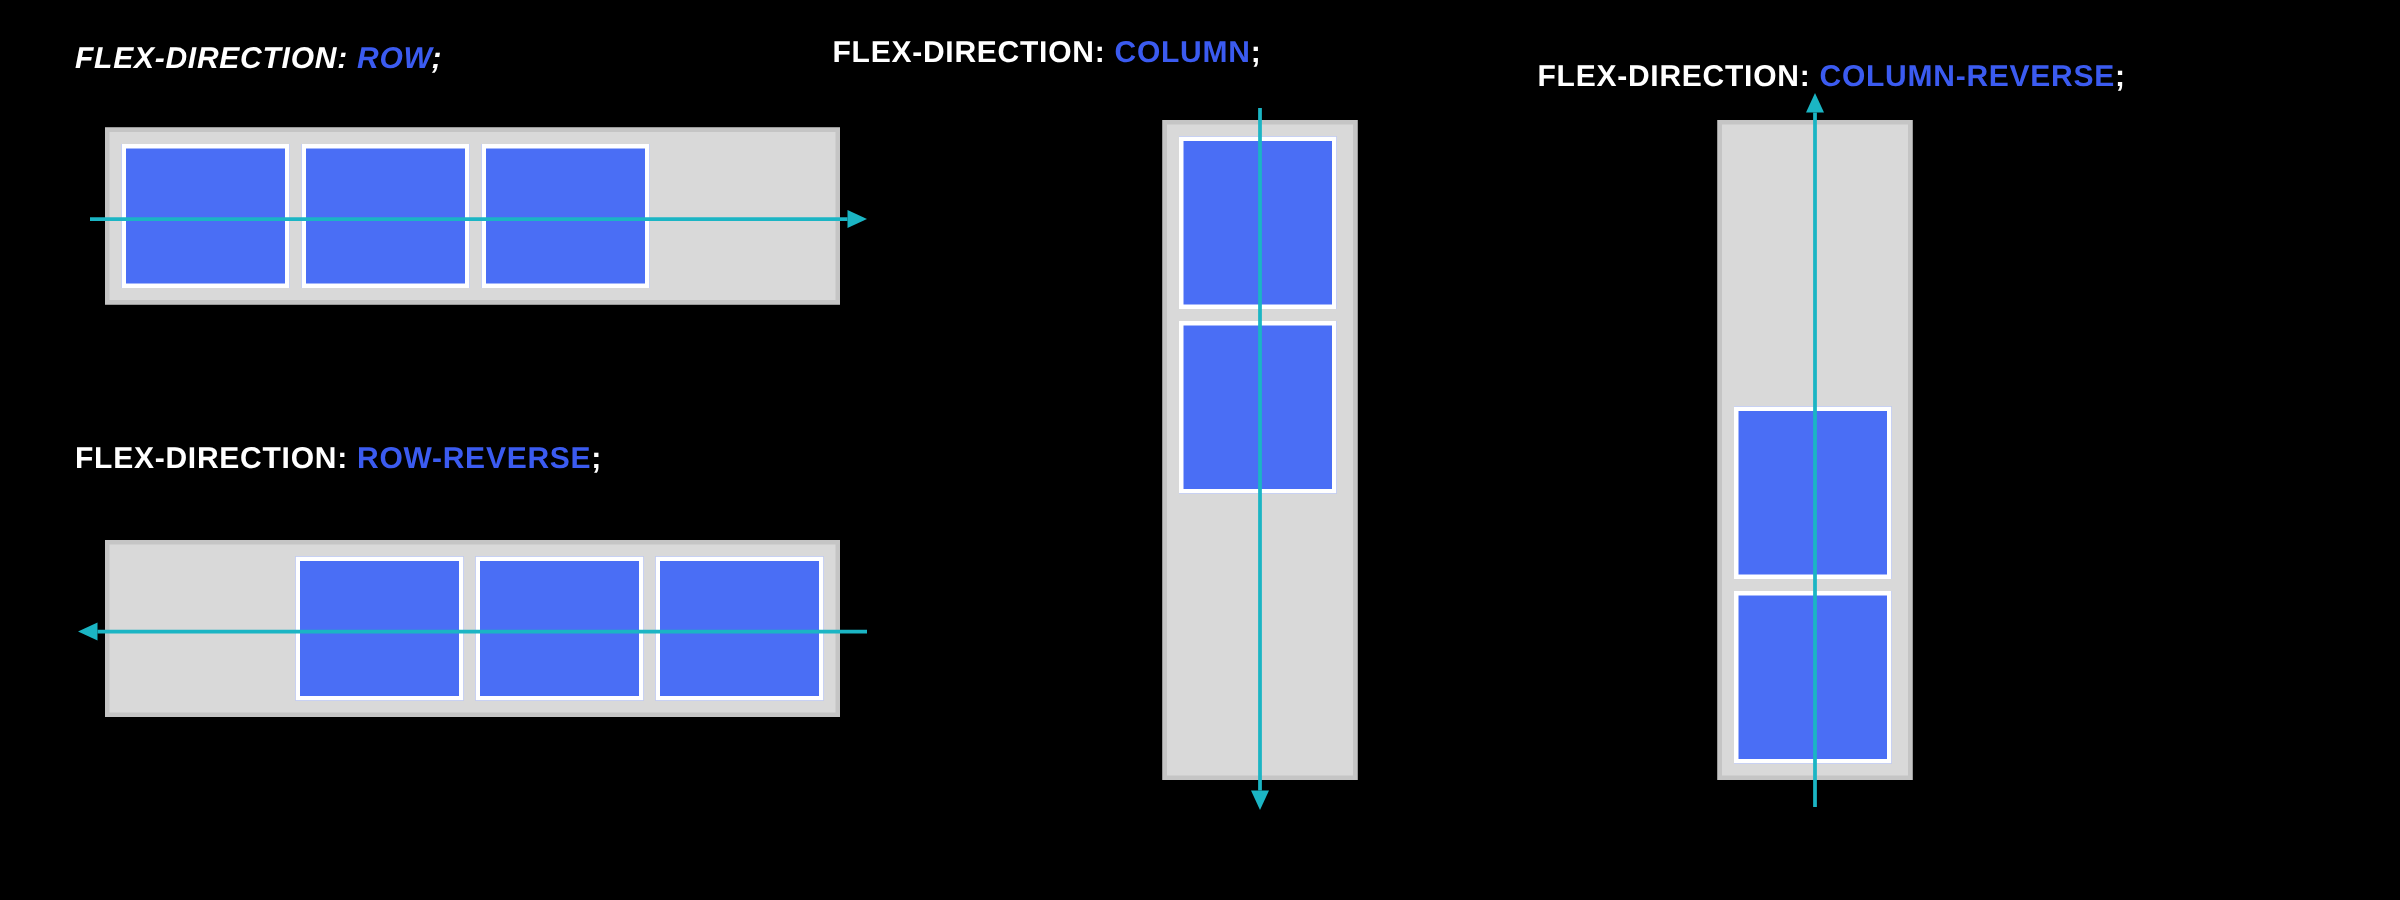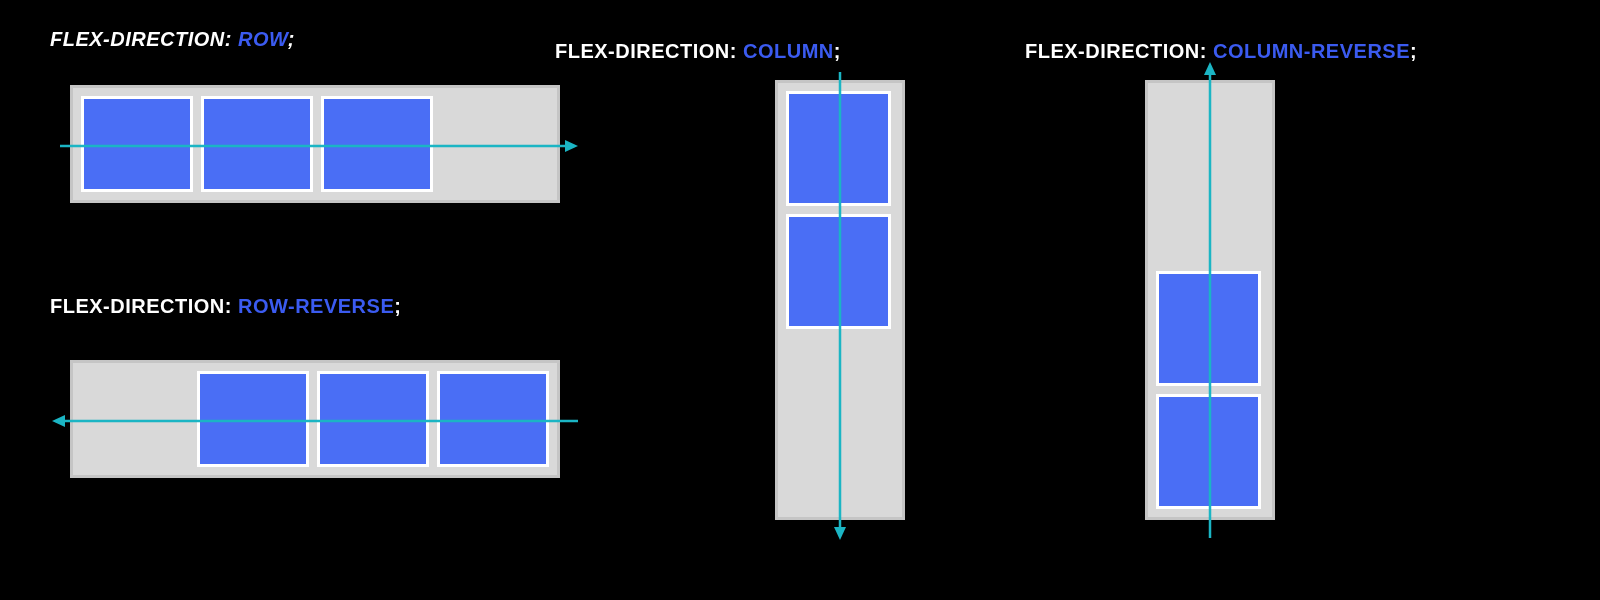--- a/index.html
+++ b/index.html
@@ -85,21 +85,21 @@
   <div class="box row-box"></div>
   <div class="box row-box"></div>
   <div class="box row-box"></div>
 </div>
 
 <svg class="arrow" style="left:50px; top:411px; width:530px; height:20px;">
   <line x1="528" y1="10" x2="15" y2="10"></line>
   <polygon points="15,4 2,10 15,16"></polygon>
 </svg>
 
-<div class="label" style="left:555px; top:40px;">
+<div class="label" style="left:555px; top:24px;">
   <span class="prop">FLEX-DIRECTION: </span><span class="val">COLUMN</span><span class="prop">;</span>
 </div>
 
 <div class="container" style="left:775px; top:80px; width:130px; height:440px; flex-direction:column;">
   <div class="box col-box"></div>
   <div class="box col-box"></div>
 </div>
 
 <svg class="arrow" style="left:830px; top:72px; width:20px; height:470px;">
   <line x1="10" y1="0" x2="10" y2="455"></line>

